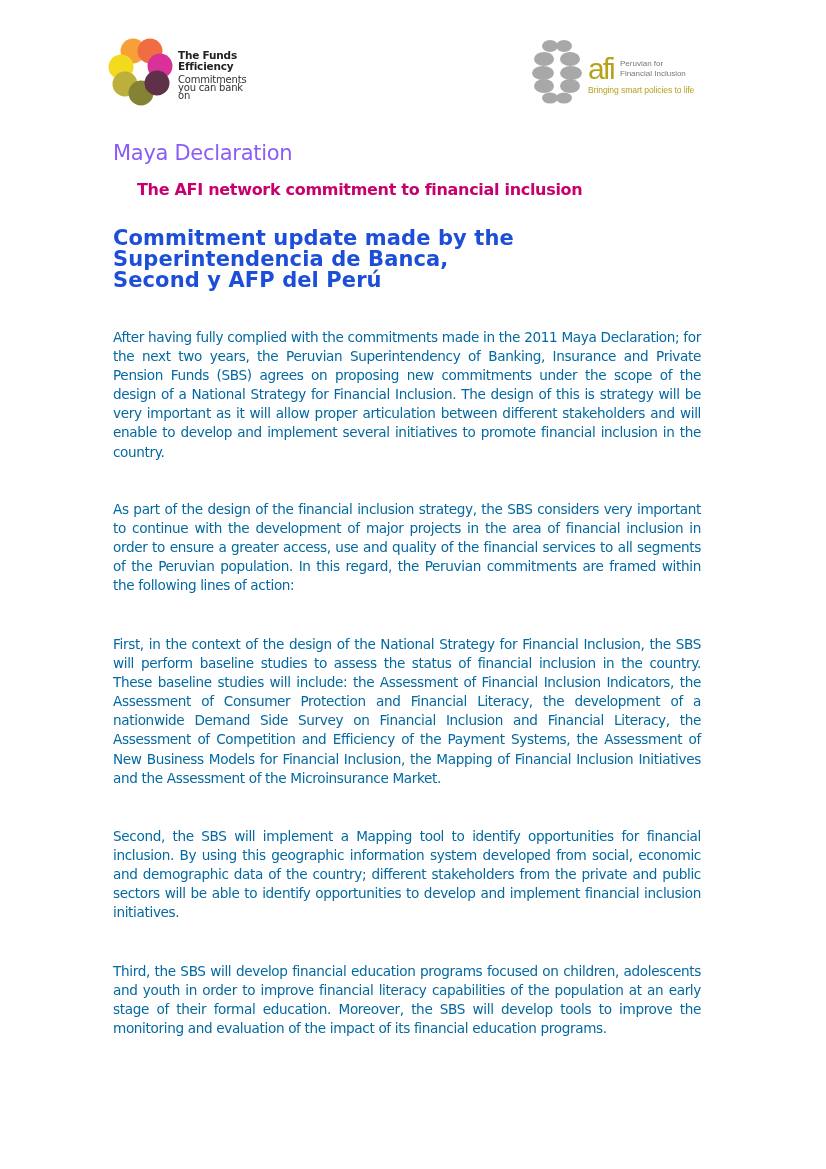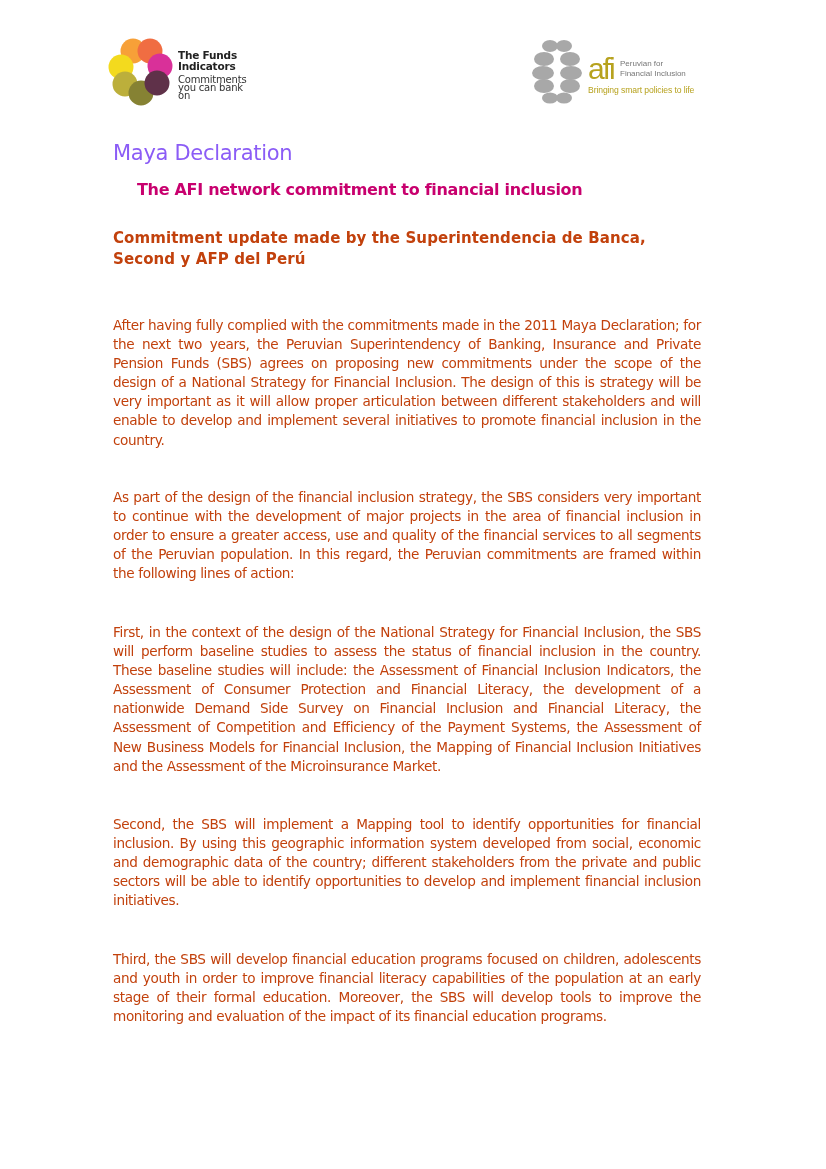--- a/index.html
+++ b/index.html
@@ -11,24 +11,24 @@
   .maya-sub { font-size: 10px; color: #333; line-height: 8px; display: block; margin-top: 2px; letter-spacing: -0.2px; }
   .logo-afi { position: absolute; left: 532px; top: 38px; width: 190px; height: 66px; }
   .logo-afi svg { position: absolute; left: 0; top: 0; }
   .afi-mark { position: absolute; left: 56px; top: 16px; font-size: 30px; color: #b7a21e; font-family: "Liberation Sans", sans-serif; letter-spacing: -2px; line-height: 30px; }
   .afi-name { position: absolute; left: 88px; top: 21px; font-size: 8px; color: #777; line-height: 9.5px; font-family: "Liberation Sans", sans-serif; }
   .afi-name span { display: block; }
   .afi-tag { position: absolute; left: 56px; top: 47px; font-size: 8.6px; color: #b7a21e; font-family: "Liberation Sans", sans-serif; white-space: nowrap; letter-spacing: -0.1px; }
 
   .h1 { position: absolute; left: 113px; top: 141px; font-size: 21px; font-weight: normal; color: #8b5cf6; font-family: "DejaVu Sans", sans-serif; letter-spacing: -0.3px; }
   .h2 { position: absolute; left: 113px; top: 180px; font-size: 16px; font-weight: bold; color: #c8006e; font-family: "DejaVu Sans", sans-serif; letter-spacing: -0.3px; margin-left: 24px; }
-  .h3 { position: absolute; left: 113px; top: 228px; width: 600px; font-size: 15px; font-weight: bold; color: #c2410c; line-height: 21px; font-family: "DejaVu Sans", sans-serif; letter-spacing: 0.1px; }
+  .h3 { position: absolute; left: 113px; top: 228px; width: 600px; font-size: 21px; font-weight: bold; color: #1d4ed8; line-height: 21px; font-family: "DejaVu Sans", sans-serif; letter-spacing: 0.1px; }
   .h3 span { display: block; }
 
-  .body-text { position: absolute; left: 113px; width: 588px; font-size: 13.6px; line-height: 19.1px; text-align: justify; color: #c2410c; font-family: "DejaVu Sans", sans-serif; letter-spacing: -0.35px; }
+  .body-text { position: absolute; left: 113px; width: 588px; font-size: 13.6px; line-height: 19.1px; text-align: justify; color: #0369a1; font-family: "DejaVu Sans", sans-serif; letter-spacing: -0.35px; margin-top: 12px; }
   .p1 { top: 316px; }
   .p2 { top: 488px; }
   .p3 { top: 623px; }
   .p4 { top: 815px; }
   .p5 { top: 950px; }
   .body-text p { margin: 0; }
 </style>
 </head>
 <body>
 
@@ -40,21 +40,21 @@
       <circle cx="54" cy="30" r="12.5" fill="#d4148c"></circle>
       <circle cx="15" cy="31" r="12.5" fill="#f2d500"></circle>
       <circle cx="19" cy="48" r="12.5" fill="#b3a521"></circle>
       <circle cx="35" cy="57" r="12.5" fill="#767118"></circle>
       <circle cx="51" cy="47" r="12.5" fill="#4a1530"></circle>
     </g>
     <circle cx="35" cy="35" r="7" fill="#ffffff"></circle>
   </svg>
   <div class="maya-text">
     <span class="maya-title">The Funds</span>
-    <span class="maya-title">Indicators</span>
+    <span class="maya-title">Efficiency</span>
     <span class="maya-sub" style="margin-top:4px">Commitments</span>
     <span class="maya-sub" style="margin-top:0">you can bank on</span>
   </div>
 </div>
 
 <div class="logo-afi">
   <svg width="56" height="66" viewBox="0 0 56 66">
     <g fill="#9a9a9a" opacity="0.85">
       <ellipse cx="18" cy="8" rx="8" ry="6"></ellipse>
       <ellipse cx="32" cy="8" rx="8" ry="6"></ellipse>

